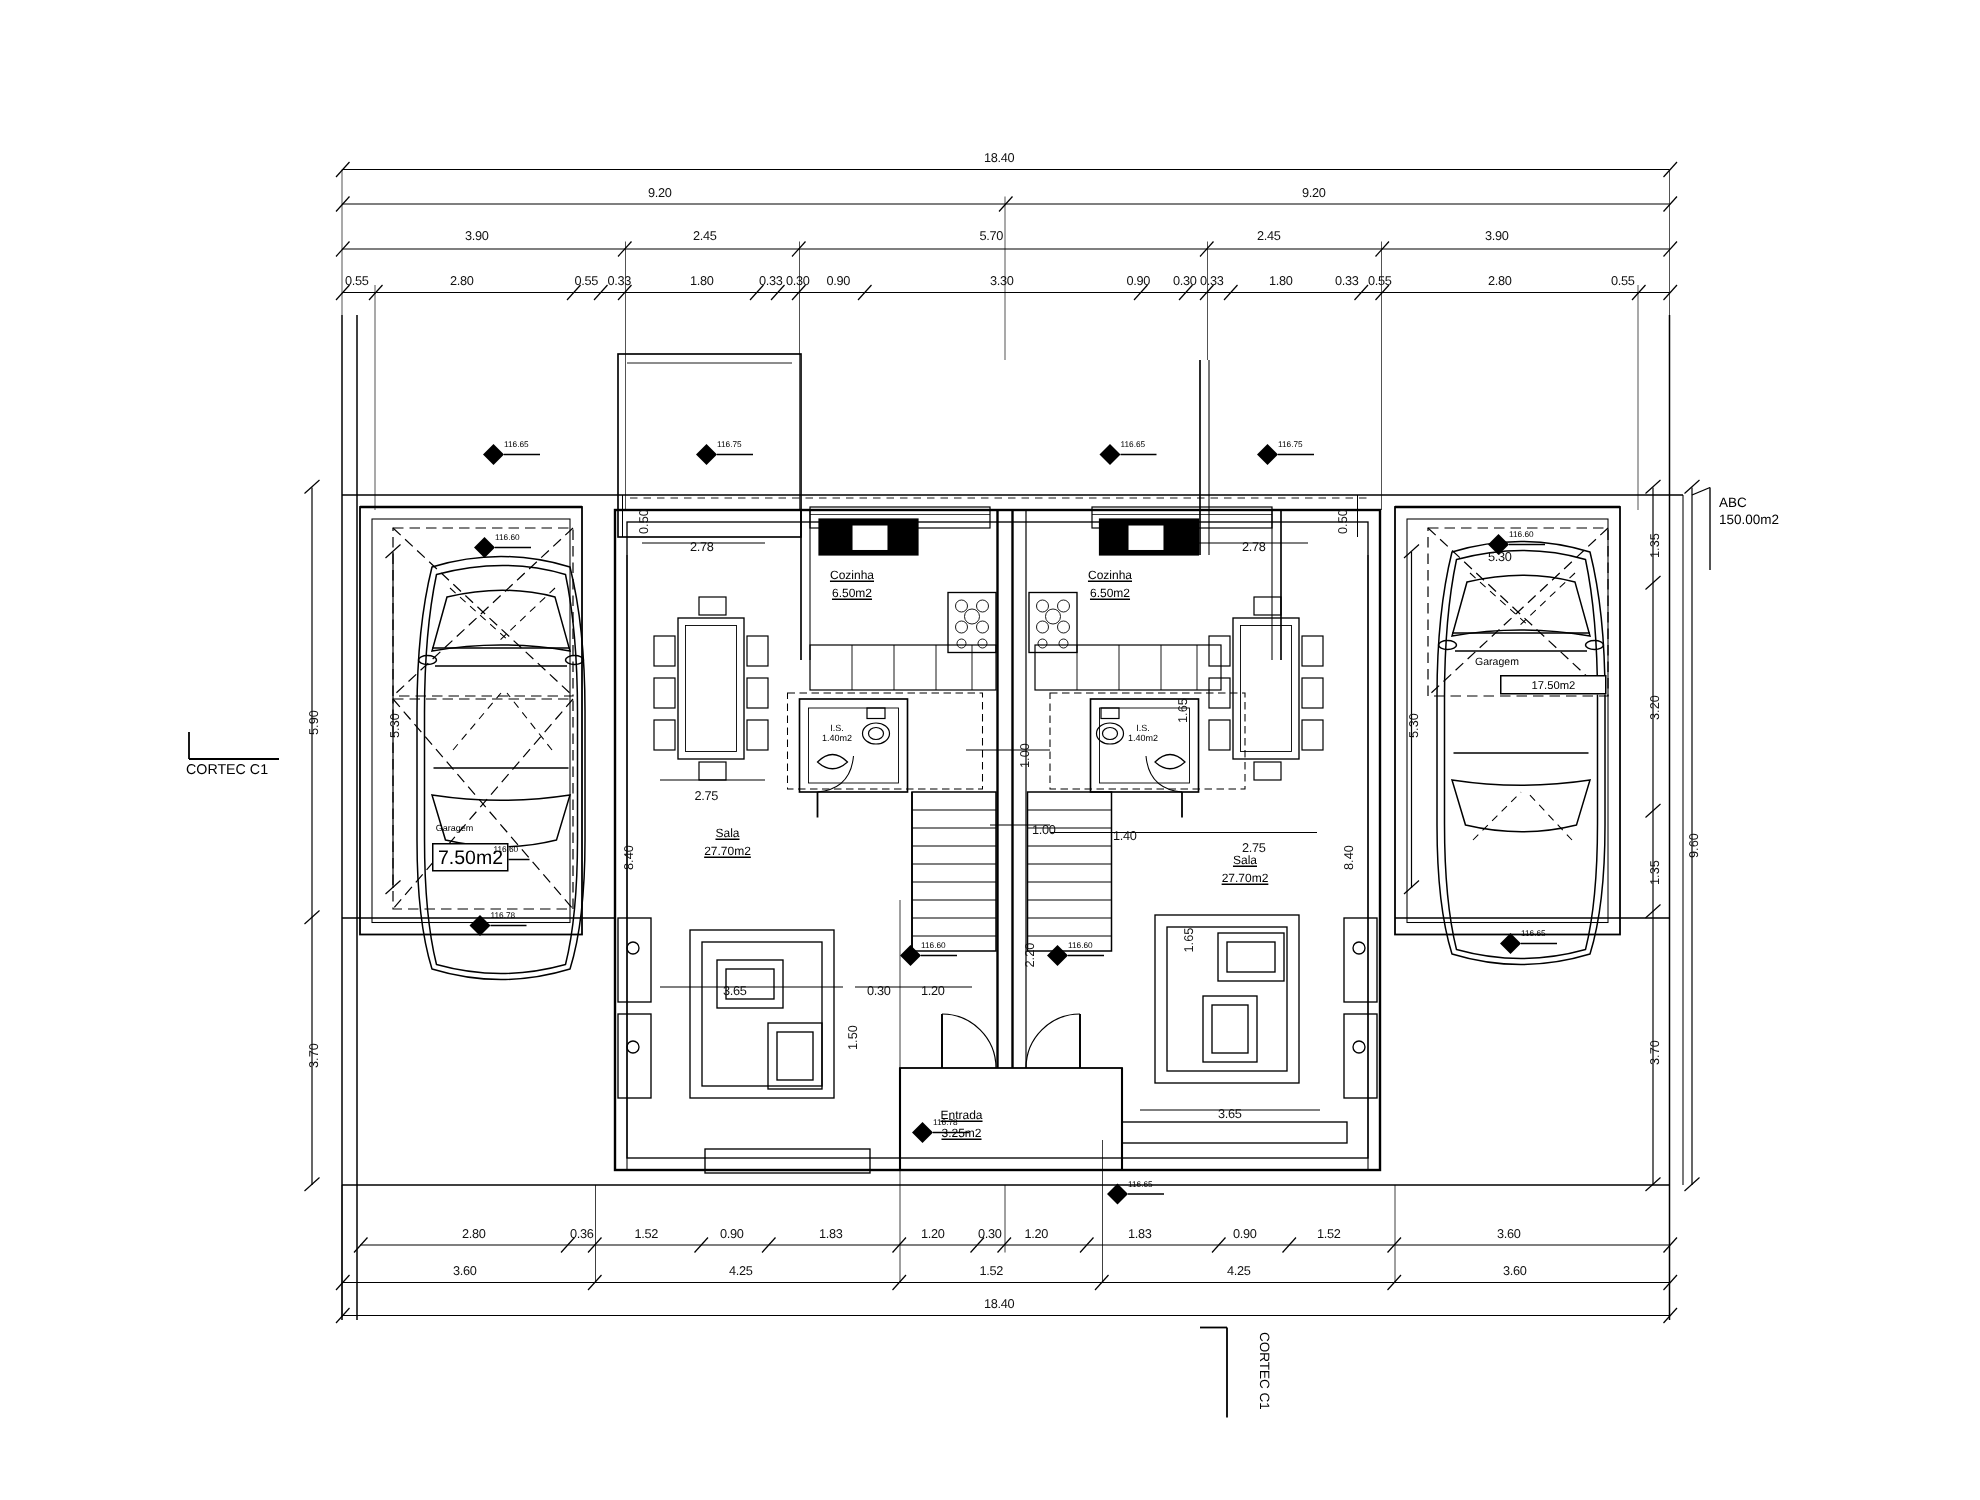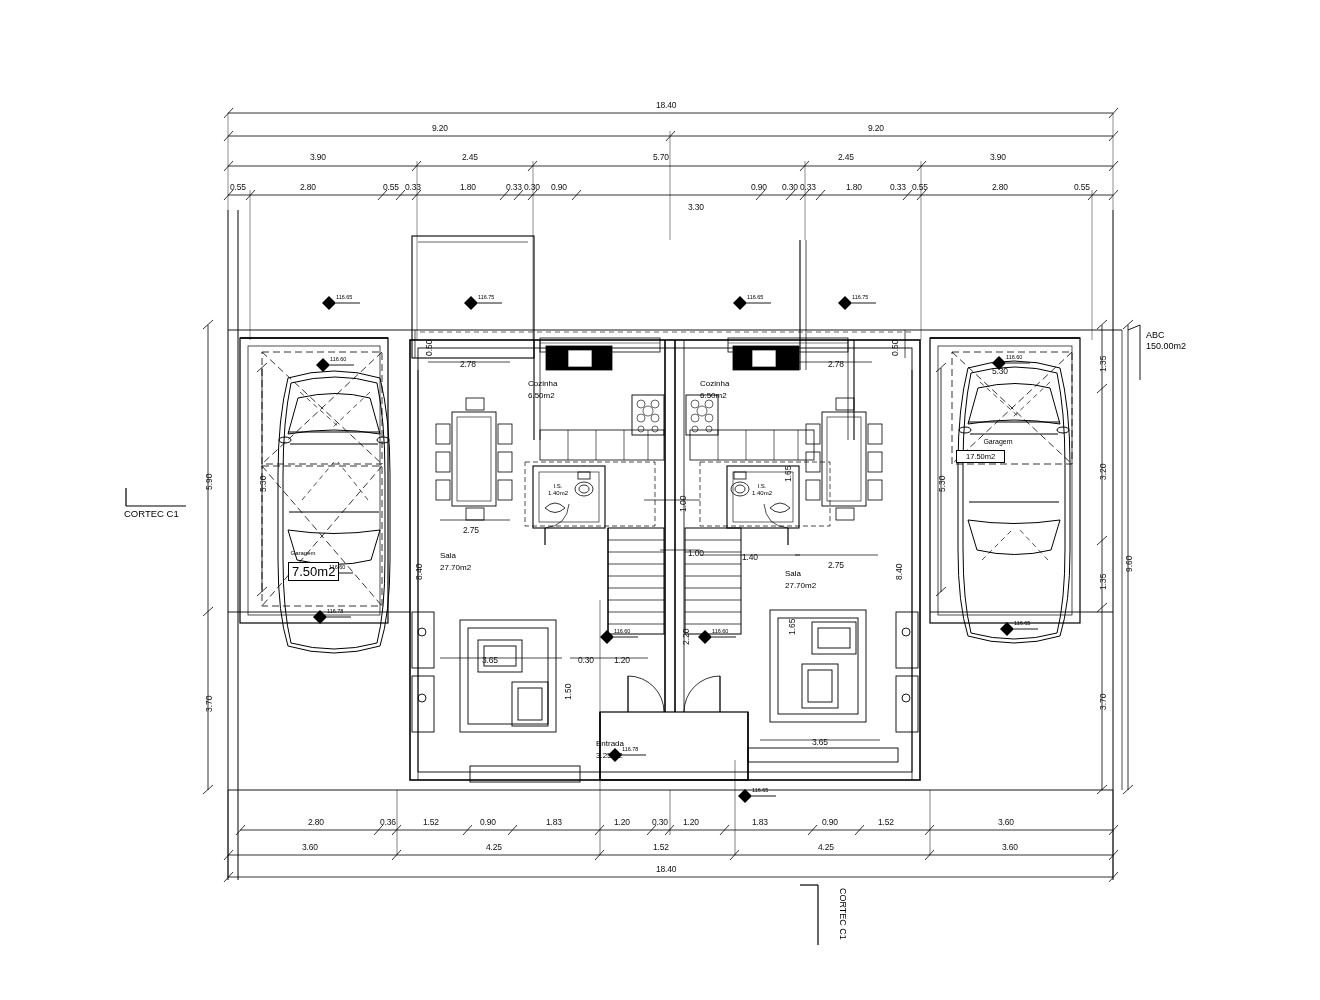--- a/index.html
+++ b/index.html
@@ -2,21 +2,21 @@
 <html><head>
 <meta charset="utf-8">
 <style>
   html,body{margin:0;padding:0;background:#ffffff;}
   body{width:1320px;height:1000px;font-family:"Liberation Sans",sans-serif;color:#000;overflow:hidden;}
   #plan{position:relative;width:1168px;height:1000px;}
   svg{position:absolute;left:0;top:0;}
   .dim{position:absolute;font-size:8.5px;color:#111;white-space:nowrap;letter-spacing:-0.2px;}
   .dimv{position:absolute;font-size:8.5px;color:#111;white-space:nowrap;
         transform-origin:0 0;transform:rotate(-90deg);}
-  .room{position:absolute;text-align:left;font-size:9.5px;line-height:12px;white-space:nowrap;}
+  .room{position:absolute;text-align:center;font-size:9.5px;line-height:12px;white-space:nowrap;text-decoration:underline;}
   .roomsm{position:absolute;text-align:center;font-size:6px;line-height:7px;white-space:nowrap;}
   .elev{position:absolute;font-size:5.5px;white-space:nowrap;}
   .cort{position:absolute;font-size:9.5px;white-space:nowrap;}
   .cortv{position:absolute;font-size:9px;white-space:nowrap;transform-origin:0 0;transform:rotate(90deg);}
   .abc{position:absolute;font-size:9px;line-height:11px;white-space:nowrap;}
   .boxed{position:absolute;border:1px solid #000;font-size:9px;padding:1px 4px;background:#fff;white-space:nowrap;}
 </style>
 </head>
 <body>
 
@@ -482,21 +482,21 @@
 <div class="dim" style="left:990px;top:152px;">3.90</div>
 
 <div class="dim" style="left:230px;top:182px;">0.55</div>
 <div class="dim" style="left:300px;top:182px;">2.80</div>
 <div class="dim" style="left:383px;top:182px;">0.55</div>
 <div class="dim" style="left:405px;top:182px;">0.33</div>
 <div class="dim" style="left:460px;top:182px;">1.80</div>
 <div class="dim" style="left:506px;top:182px;">0.33</div>
 <div class="dim" style="left:524px;top:182px;">0.30</div>
 <div class="dim" style="left:551px;top:182px;">0.90</div>
-<div class="dim" style="left:688px;top:182px;margin-top:20px;">3.30</div>
+<div class="dim" style="left:660px;top:182px;">3.30</div>
 <div class="dim" style="left:751px;top:182px;">0.90</div>
 <div class="dim" style="left:782px;top:182px;">0.30</div>
 <div class="dim" style="left:800px;top:182px;">0.33</div>
 <div class="dim" style="left:846px;top:182px;">1.80</div>
 <div class="dim" style="left:890px;top:182px;">0.33</div>
 <div class="dim" style="left:912px;top:182px;">0.55</div>
 <div class="dim" style="left:992px;top:182px;">2.80</div>
 <div class="dim" style="left:1074px;top:182px;">0.55</div>
 
 <div class="dim" style="left:308px;top:817px;">2.80</div>
@@ -556,21 +556,21 @@
 <div class="roomsm" style="left:268px;top:550px;width:70px;">
   <span>Garagem</span>
 </div>
 <div class="boxed" style="left:288px;top:562px;font-size:13px;padding:1px 3px;">
   <span>7.50m2</span>
 </div>
 
 <div class="roomsm" style="left:958px;top:438px;width:80px;font-size:7px;">
   <span>Garagem</span>
 </div>
-<div class="boxed" style="left:956px;top:450px;font-size:7.5px;padding:1px 9px;">
+<div class="boxed" style="left:1000px;top:450px;font-size:7.5px;padding:1px 20px;">
   <span>17.50m2</span>
 </div>
 
 <div class="room" style="left:528px;top:378px;width:80px;font-size:8px;">
   <div>Cozinha</div>
   <div>6.50m2</div>
 </div>
 <div class="room" style="left:700px;top:378px;width:80px;font-size:8px;">
   <div>Cozinha</div>
   <div>6.50m2</div>

